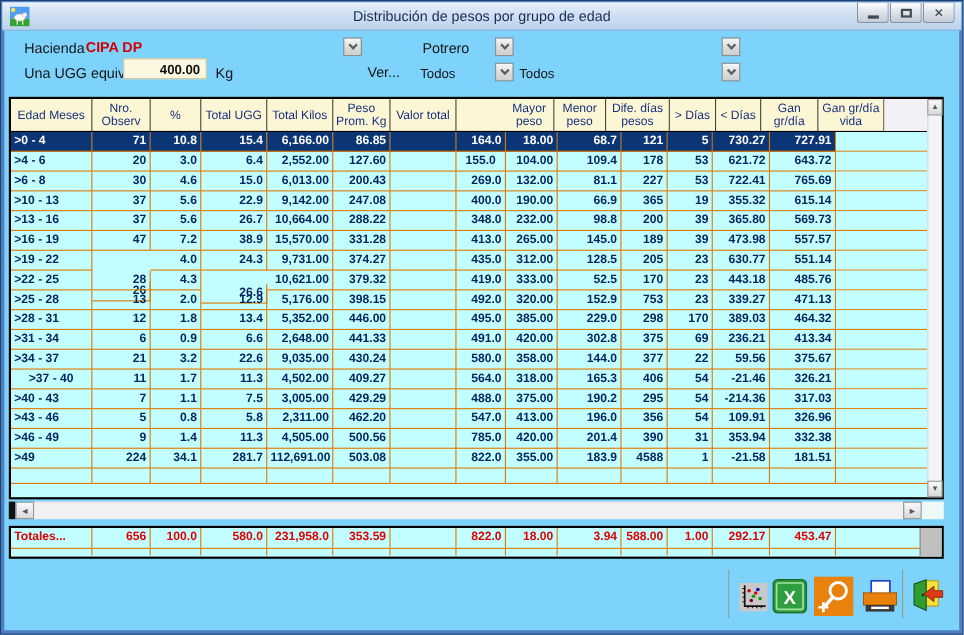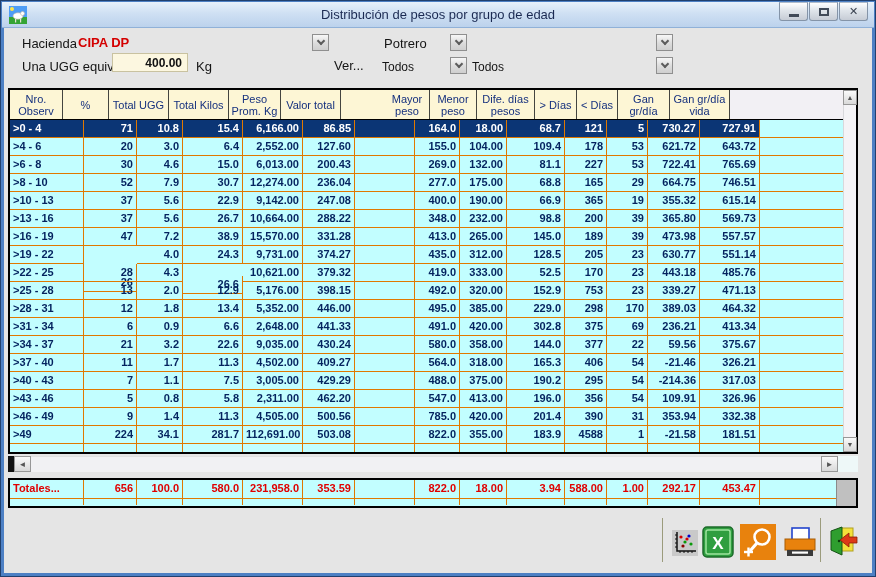--- a/index.html
+++ b/index.html
@@ -1,20 +1,20 @@
 <!DOCTYPE html>
 <html><head>
 <meta charset="utf-8">
 <style>
   * { box-sizing: border-box; margin: 0; padding: 0; }
   html,body { background:#9aa0a8; }
   body { font-family: "Liberation Sans", "DejaVu Sans", sans-serif; }
   .window {
     position: relative; width: 876px; height: 577px;
-    background: #e5e5e5;
+    background: #7dd3fc;
     box-shadow: inset 0 0 0 1px #21406e, inset 0 0 0 4px #4d80c4;
     overflow: hidden;
   }
   
   .titlebar {
     position:absolute; left:2px; top:2px; right:2px; height:26px;
     background: linear-gradient(#e8f1fb, #cfe0f3 45%, #bcd2ec);
     border-bottom:1px solid #90b1d8;
     display:flex; align-items:center;
   }
@@ -181,20 +181,21 @@
     </div>
   <span class="flabel" style="left:472px; top:60px; font-size:12px;">Todos</span>
   <div class="combo-arrow" style="left:656px; top:57px;">
       <div class="chev"></div>
     </div>
 
 
   <div class="grid">
     <div class="grid-content">
       <div id="grid-header">
+          <div class="hc" style="width: 74px;">Edad Meses</div>
           <div class="hc" style="width: 53px;">Nro. Observ</div>
           <div class="hc" style="width: 46px;">%</div>
           <div class="hc" style="width: 60px;">Total UGG</div>
           <div class="hc" style="width: 60px;">Total Kilos</div>
           <div class="hc" style="width: 52px;">Peso Prom. Kg</div>
           <div class="hc" style="width: 60px;">Valor total</div>
           <div class="hc" style="width: 45px; margin-left: 44px;">Mayor peso</div>
           <div class="hc" style="width: 47px;">Menor peso</div>
           <div class="hc" style="width: 58px;">Dife. días pesos</div>
           <div class="hc" style="width: 42px;">&gt; Días</div>
@@ -222,21 +223,21 @@
             <div class="df"></div>
           </div>
           <div class="grow">
             <div class="dc left" style="width: 74px;">&gt;4 - 6</div>
             <div class="dc num" style="width: 53px;">20</div>
             <div class="dc num" style="width: 46px;">3.0</div>
             <div class="dc num" style="width: 60px;">6.4</div>
             <div class="dc num" style="width: 60px;">2,552.00</div>
             <div class="dc num" style="width: 52px;">127.60</div>
             <div class="dc num" style="width: 60px;"></div>
-            <div class="dc num" style="width: 45px;">155.0</div>
+            <div class="dc num" style="width: 45px; text-align: center;">155.0</div>
             <div class="dc num" style="width: 47px;">104.00</div>
             <div class="dc num" style="width: 58px;">109.4</div>
             <div class="dc num" style="width: 42px;">178</div>
             <div class="dc num" style="width: 41px;">53</div>
             <div class="dc num" style="width: 52px;">621.72</div>
             <div class="dc num" style="width: 60px;">643.72</div>
             <div class="df"></div>
           </div>
           <div class="grow">
             <div class="dc left" style="width: 74px;">&gt;6 - 8</div>
@@ -249,37 +250,20 @@
             <div class="dc num" style="width: 45px;">269.0</div>
             <div class="dc num" style="width: 47px;">132.00</div>
             <div class="dc num" style="width: 58px;">81.1</div>
             <div class="dc num" style="width: 42px;">227</div>
             <div class="dc num" style="width: 41px;">53</div>
             <div class="dc num" style="width: 52px;">722.41</div>
             <div class="dc num" style="width: 60px;">765.69</div>
             <div class="df"></div>
           </div>
           <div class="grow">
-            <div class="dc left" style="width: 74px;">&gt;8 - 10</div>
-            <div class="dc num" style="width: 53px;">52</div>
-            <div class="dc num" style="width: 46px;">7.9</div>
-            <div class="dc num" style="width: 60px;">30.7</div>
-            <div class="dc num" style="width: 60px;">12,274.00</div>
-            <div class="dc num" style="width: 52px;">236.04</div>
-            <div class="dc num" style="width: 60px;"></div>
-            <div class="dc num" style="width: 45px;">277.0</div>
-            <div class="dc num" style="width: 47px;">175.00</div>
-            <div class="dc num" style="width: 58px;">68.8</div>
-            <div class="dc num" style="width: 42px;">165</div>
-            <div class="dc num" style="width: 41px;">29</div>
-            <div class="dc num" style="width: 52px;">664.75</div>
-            <div class="dc num" style="width: 60px;">746.51</div>
-            <div class="df"></div>
-          </div>
-          <div class="grow">
             <div class="dc left" style="width: 74px;">&gt;10 - 13</div>
             <div class="dc num" style="width: 53px;">37</div>
             <div class="dc num" style="width: 46px;">5.6</div>
             <div class="dc num" style="width: 60px;">22.9</div>
             <div class="dc num" style="width: 60px;">9,142.00</div>
             <div class="dc num" style="width: 52px;">247.08</div>
             <div class="dc num" style="width: 60px;"></div>
             <div class="dc num" style="width: 45px;">400.0</div>
             <div class="dc num" style="width: 47px;">190.00</div>
             <div class="dc num" style="width: 58px;">66.9</div>
@@ -419,21 +403,21 @@
             <div class="dc num" style="width: 45px;">580.0</div>
             <div class="dc num" style="width: 47px;">358.00</div>
             <div class="dc num" style="width: 58px;">144.0</div>
             <div class="dc num" style="width: 42px;">377</div>
             <div class="dc num" style="width: 41px;">22</div>
             <div class="dc num" style="width: 52px;">59.56</div>
             <div class="dc num" style="width: 60px;">375.67</div>
             <div class="df"></div>
           </div>
           <div class="grow">
-            <div class="dc left" style="width: 74px;">&gt;37 - 40</div>
+            <div class="dc left" style="width: 74px; text-align: center;">&gt;37 - 40</div>
             <div class="dc num" style="width: 53px;">11</div>
             <div class="dc num" style="width: 46px;">1.7</div>
             <div class="dc num" style="width: 60px;">11.3</div>
             <div class="dc num" style="width: 60px;">4,502.00</div>
             <div class="dc num" style="width: 52px;">409.27</div>
             <div class="dc num" style="width: 60px;"></div>
             <div class="dc num" style="width: 45px;">564.0</div>
             <div class="dc num" style="width: 47px;">318.00</div>
             <div class="dc num" style="width: 58px;">165.3</div>
             <div class="dc num" style="width: 42px;">406</div>

